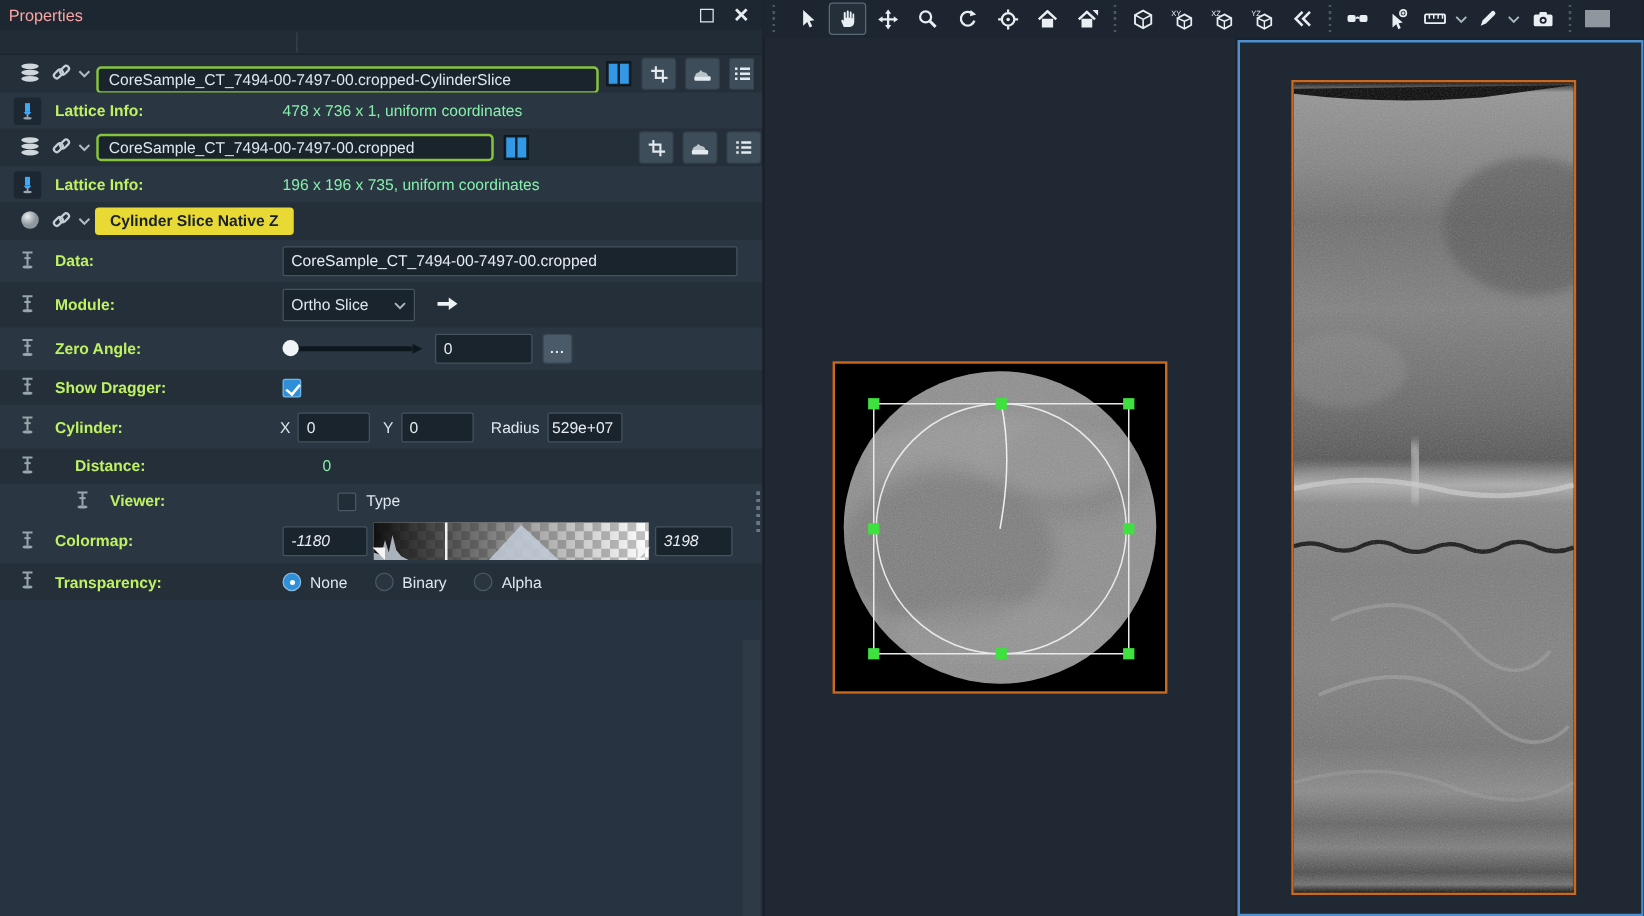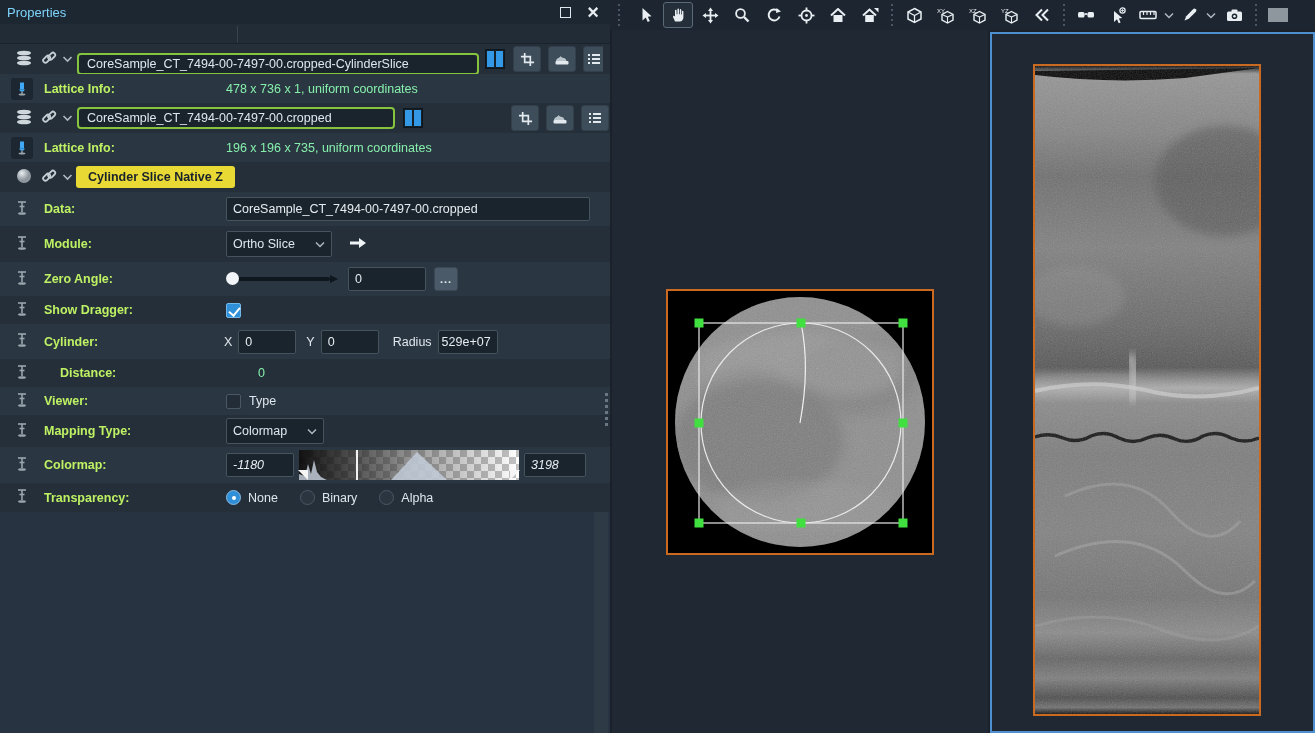--- a/index.html
+++ b/index.html
@@ -2,21 +2,21 @@
 <html><head>
 <meta charset="utf-8">
 <style>
   html,body{margin:0;padding:0;background:#10161c;}
   *{box-sizing:border-box;font-family:"Liberation Sans",sans-serif;}
   #app{position:relative;width:1315px;height:733px;background:#1f2831;overflow:hidden;color:#dfe7ee;font-size:12.5px;}
 
   
   #panel{position:absolute;left:0;top:0;width:610px;height:733px;background:#273340;}
   #panel-titlebar{position:absolute;left:0;top:0;width:610px;height:24px;background:#1d2731;display:flex;align-items:center;}
-  #panel-title{padding-left:7px;font-size:13px;color:#7dd3fc;}
+  #panel-title{padding-left:7px;font-size:13px;color:#fca5a5;}
   #panel-winbtns{margin-left:auto;display:flex;align-items:center;gap:10px;padding-right:8px;}
   .winbtn{width:18px;height:18px;display:flex;align-items:center;justify-content:center;cursor:default;}
   .float-glyph{width:11px;height:11px;border:1.5px solid #dfe7ee;}
   .close-glyph{font-size:20px;font-weight:bold;color:#e8eef2;line-height:14px;}
   #panel-subhead{position:absolute;left:0;top:24px;width:610px;height:20px;background:#222c36;border-bottom:1px solid #1a222b;}
   #panel-subhead .colsep{position:absolute;left:237px;top:2px;width:1px;height:16px;background:#39434d;}
   #rows{position:absolute;left:0;top:44px;width:610px;}
   .prow{display:flex;align-items:center;width:610px;position:relative;}
   .rowD{background:#242f39;} .rowL{background:#2a3641;}
   .pincell{width:44px;display:flex;justify-content:center;flex:none;}
@@ -370,55 +370,36 @@
                   <line x1="2" y1="2" x2="10" y2="2"></line>
                   <line x1="3.5" y1="6.5" x2="8.5" y2="6.5"></line>
                 </g>
                 <ellipse cx="6" cy="13.5" rx="4" ry="1.3" fill="#9aa6ad"></ellipse>
               </svg></span>
           </span>
         <span class="plabel">Distance:</span>
         <span class="pval">0</span>
       </div>
 
-      <div class="prow rowL" style="height:28px;">
+      <div class="prow rowL" style="height:28px;padding-left:44px;">
         <span class="pincell">
             <span><svg width="12" height="16" viewBox="0 0 12 16">
                 <g stroke="#9aa6ad" stroke-width="1.6">
                   <line x1="6" y1="2" x2="6" y2="12"></line>
                   <line x1="2" y1="2" x2="10" y2="2"></line>
                   <line x1="3.5" y1="6.5" x2="8.5" y2="6.5"></line>
                 </g>
                 <ellipse cx="6" cy="13.5" rx="4" ry="1.3" fill="#9aa6ad"></ellipse>
               </svg></span>
           </span>
         <span class="plabel">Viewer:</span>
         <span class="checkbox"></span>
         <span style="margin-left:8px;">Type</span>
       </div>
 
-      <div class="prow rowD" style="height:32px;">
-        <span class="pincell">
-            <span><svg width="12" height="16" viewBox="0 0 12 16">
-                <g stroke="#9aa6ad" stroke-width="1.6">
-                  <line x1="6" y1="2" x2="6" y2="12"></line>
-                  <line x1="2" y1="2" x2="10" y2="2"></line>
-                  <line x1="3.5" y1="6.5" x2="8.5" y2="6.5"></line>
-                </g>
-                <ellipse cx="6" cy="13.5" rx="4" ry="1.3" fill="#9aa6ad"></ellipse>
-              </svg></span>
-          </span>
-        <span class="plabel">Mapping Type:</span>
-        <span class="dropdown" style="width:98px;">
-          <span class="dd-label">Colormap</span>
-          <svg style="margin-left:auto;" width="10" height="7" viewBox="0 0 10 7">
-              <path d="M1 1.5 L5 5.5 L9 1.5" stroke="#aeb9c1" stroke-width="1.5" fill="none"></path>
-            </svg>
-        </span>
-      </div>
 
       <div class="prow rowL" style="height:36px;">
         <span class="pincell">
             <span><svg width="12" height="16" viewBox="0 0 12 16">
                 <g stroke="#9aa6ad" stroke-width="1.6">
                   <line x1="6" y1="2" x2="6" y2="12"></line>
                   <line x1="2" y1="2" x2="10" y2="2"></line>
                   <line x1="3.5" y1="6.5" x2="8.5" y2="6.5"></line>
                 </g>
                 <ellipse cx="6" cy="13.5" rx="4" ry="1.3" fill="#9aa6ad"></ellipse>

